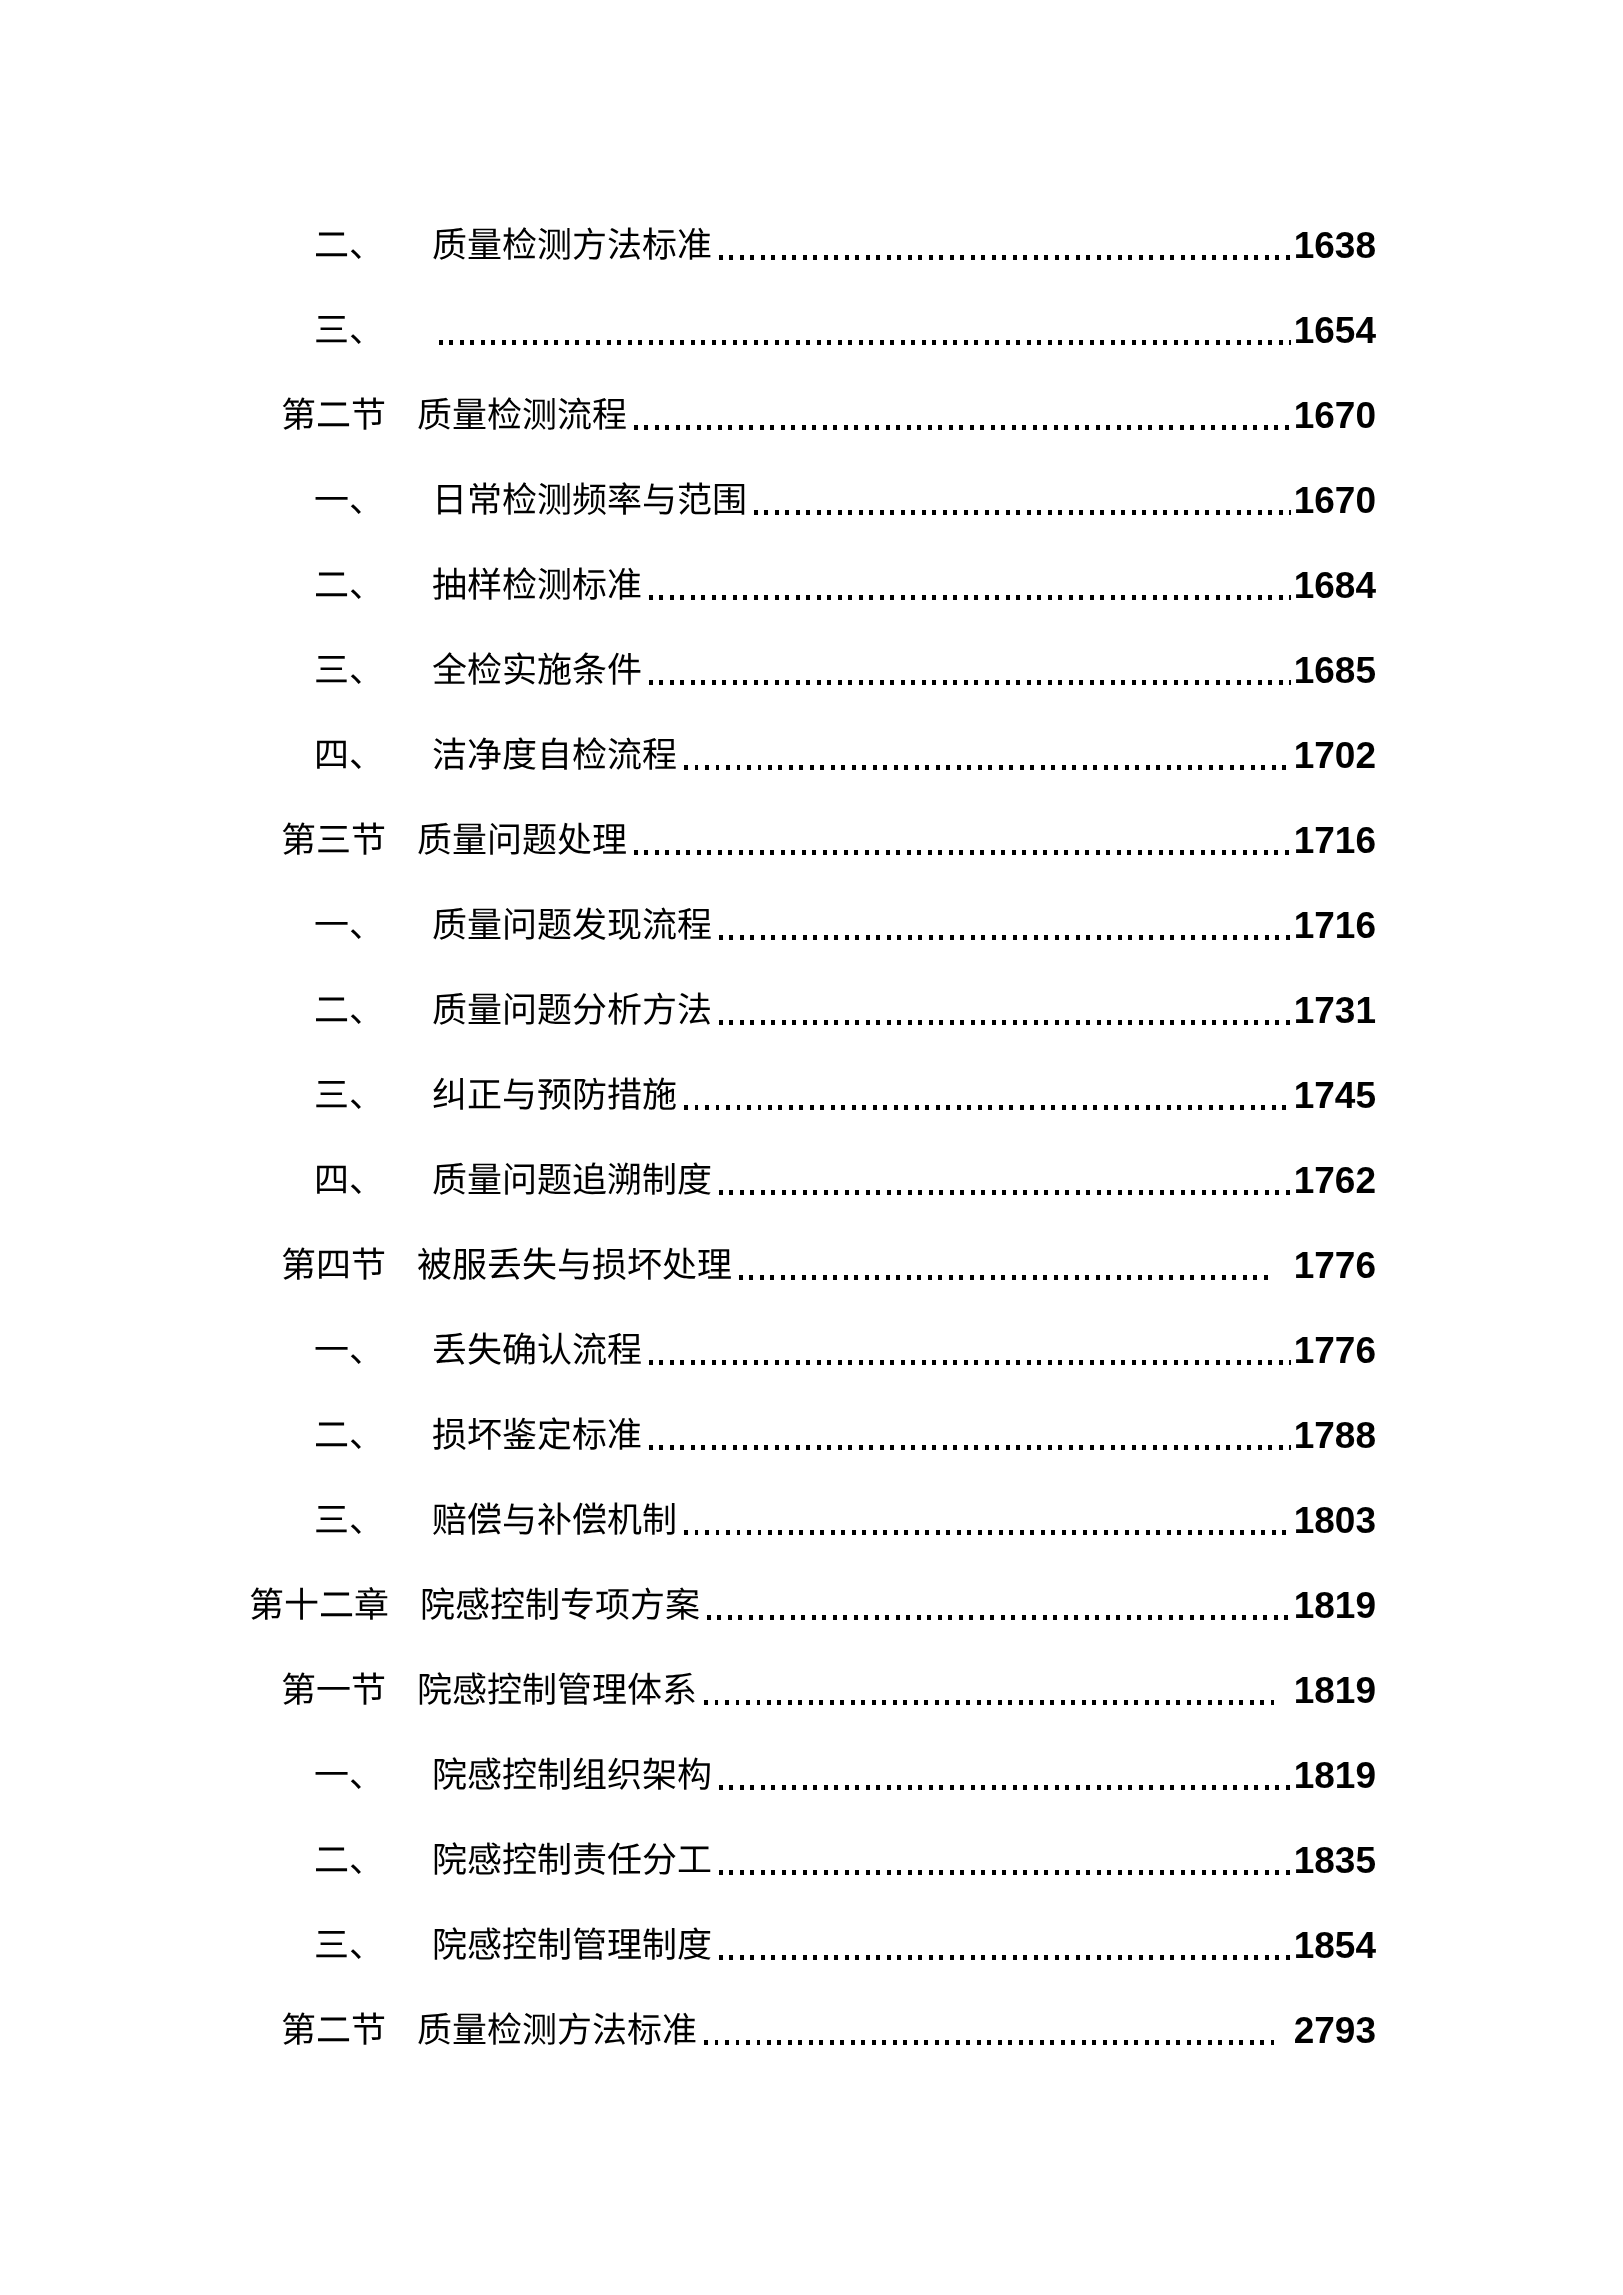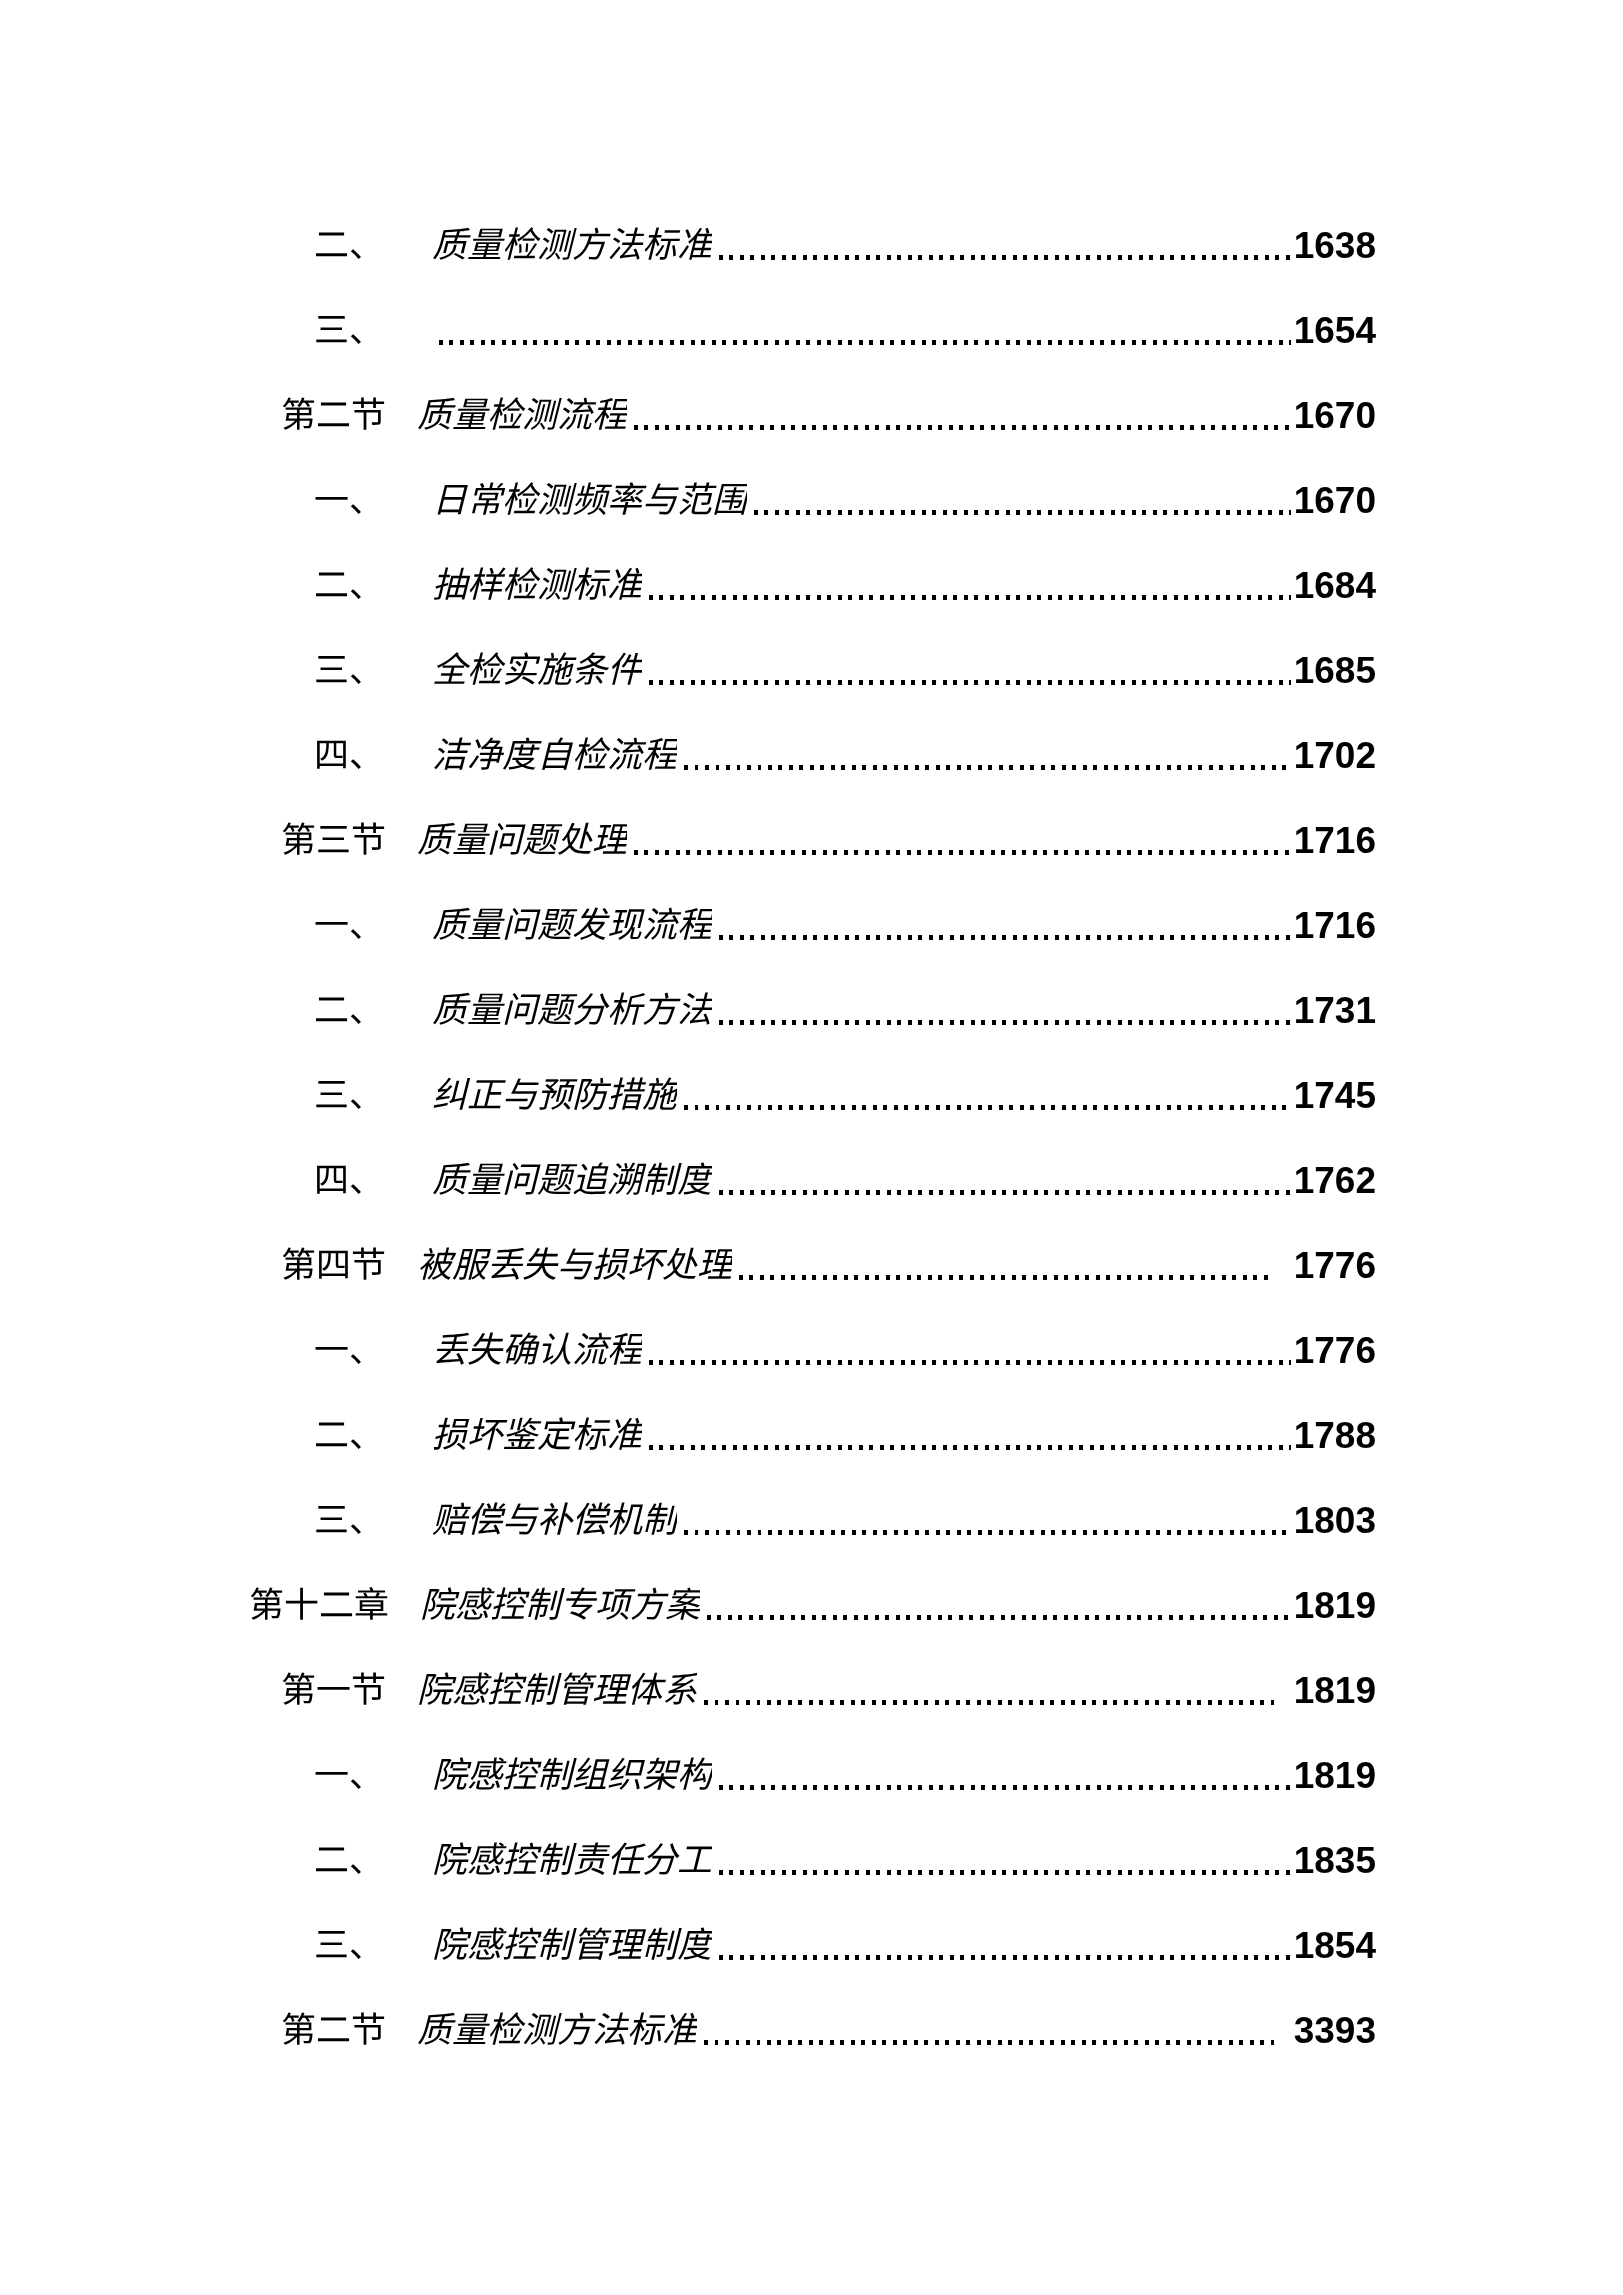--- a/index.html
+++ b/index.html
@@ -28,21 +28,21 @@
     line-height: 85px;
     font-size: 35px;
     padding-right: 247px;
     white-space: nowrap;
   }
   .toc-row.level-1 { padding-left: 249px; text-align: center; }
   .toc-row.level-2 { padding-left: 281px; justify-content: space-between; }
   .toc-row.level-3 { padding-left: 314px; }
   .toc-prefix { margin-right: 31px; }
   .level-3 .toc-prefix { margin-right: 48px; }
-  .toc-title { flex: 0 1 auto; overflow: hidden; font-style: italic; }
+  .toc-title { flex: 0 1 auto; overflow: hidden; }
   .leader {
     flex: 1 1 13px;
     align-self: flex-end;
     height: 4.6px;
     margin: 0 2.6px 28px 6.5px;
     background-image: repeating-linear-gradient(to right, #000 0 3.9px, transparent 3.9px 10.5px);
   }
   
   .toc-row:nth-child(13) .leader,
   .toc-row:nth-child(18) .leader,
@@ -181,17 +181,17 @@
       <div class="toc-row level-3">
     <span class="toc-prefix">三、</span>
     <span class="toc-title">院感控制管理制度</span>
     <span class="leader"></span>
     <span class="toc-page-num">1854</span>
   </div>
       <div class="toc-row level-2">
     <span class="toc-prefix">第二节</span>
     <span class="toc-title">质量检测方法标准</span>
     <span class="leader"></span>
-    <span class="toc-page-num">3393</span>
+    <span class="toc-page-num">2793</span>
   </div>
     </div>
 </div>
 
 
 </body></html>

